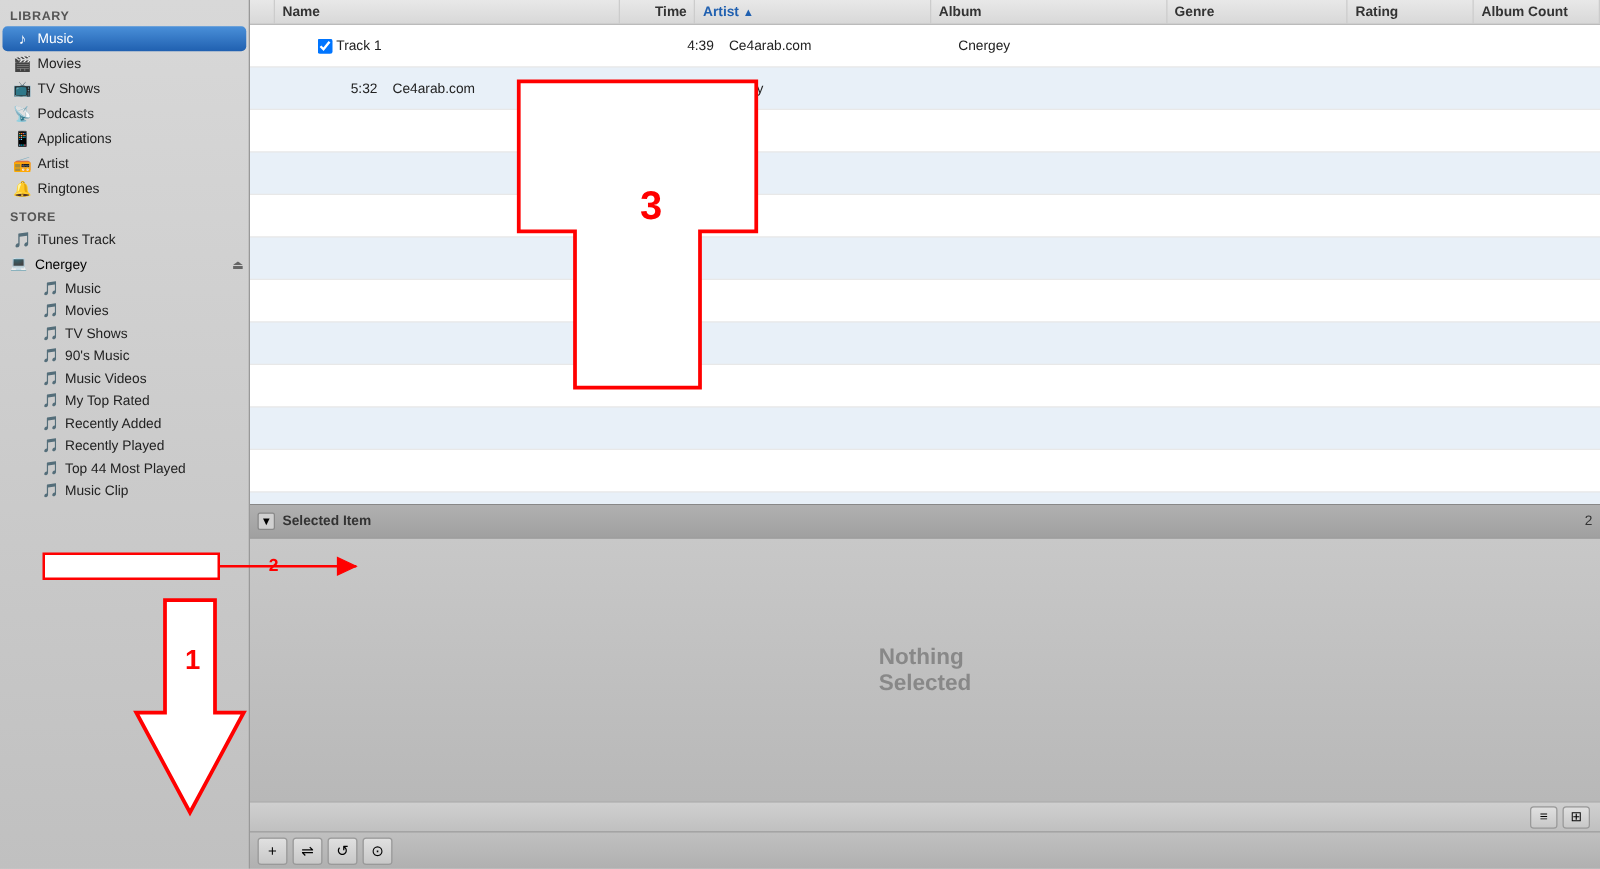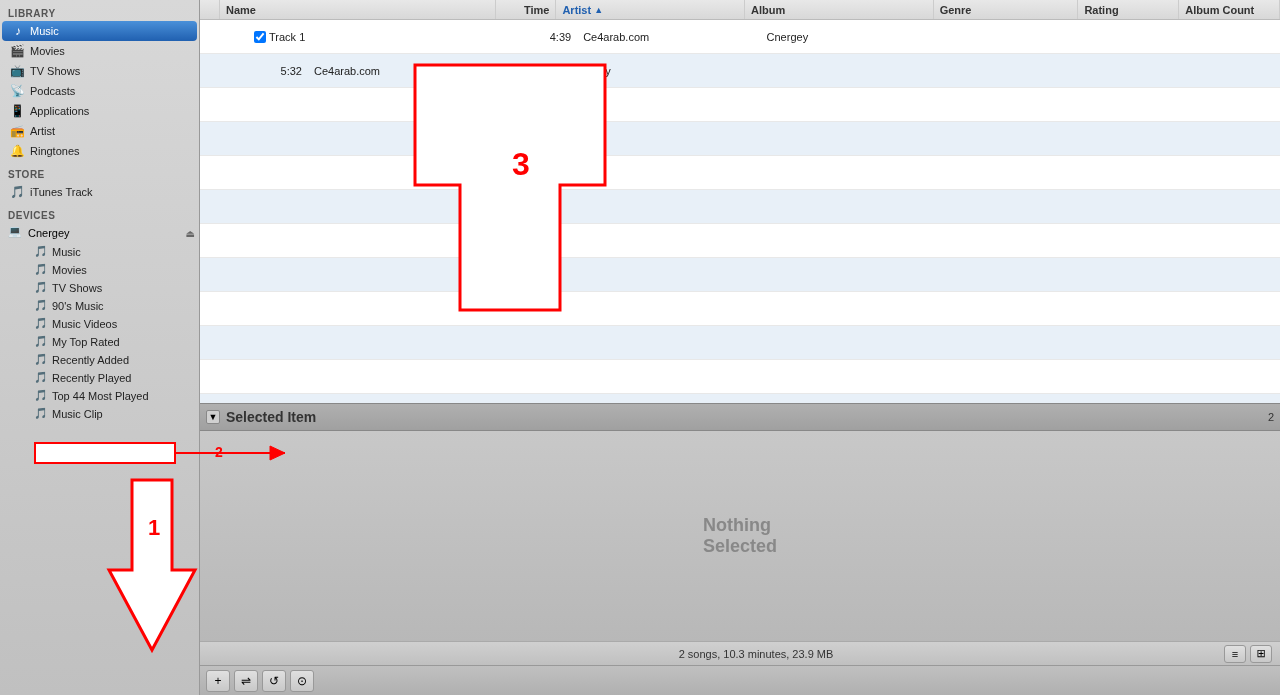--- a/index.html
+++ b/index.html
@@ -23,21 +23,21 @@
     .sidebar-sub-item .item-label { font-size: 11px; color: #222; }
     .devices-header { display: flex; align-items: center; justify-content: space-between; padding: 8px 8px 2px 8px; }
     .devices-header-text { font-size: 10px; font-weight: bold; color: #555; text-transform: uppercase; letter-spacing: 0.5px; }
     .device-item { display: flex; align-items: center; padding: 2px 4px 2px 8px; cursor: pointer; }
     .device-item .item-icon { width: 16px; height: 16px; margin-right: 4px; }
     .device-children { padding-left: 12px; }
 
     
     .selected-item-bar { height: 28px; background: linear-gradient(to bottom, #b0b0b0, #a0a0a0); border-top: 1px solid #888; border-bottom: 1px solid #888; display: flex; align-items: center; padding: 0 6px; }
     .selected-item-toggle { width: 14px; height: 14px; border: 1px solid #888; border-radius: 2px; background: #d0d0d0; display: flex; align-items: center; justify-content: center; margin-right: 6px; cursor: pointer; font-size: 9px; }
-    .selected-item-label { font-size: 14px; color: #333; font-weight: bold; flex: 1; }
+    .selected-item-label { font-size: 11px; color: #333; font-weight: bold; flex: 1; }
     .selected-item-number { font-size: 11px; color: #333; margin-left: 4px; }
 
     
     .bottom-panel { height: 200px; background: linear-gradient(to bottom, #c8c8c8 0%, #b8b8b8 100%); padding: 8px; display: flex; align-items: center; justify-content: center; }
     .nothing-selected { font-size: 18px; color: #888; font-weight: bold; }
 
     
     .track-list-header { display: flex; background: linear-gradient(to bottom, #e8e8e8 0%, #d8d8d8 100%); border-bottom: 1px solid #bbb; height: 20px; align-items: center; }
     .track-col-header { font-size: 11px; font-weight: bold; color: #333; padding: 0 6px; border-right: 1px solid #ccc; height: 100%; display: flex; align-items: center; cursor: pointer; white-space: nowrap; }
     .track-col-header.sorted { color: #2060b0; }
@@ -127,23 +127,20 @@
             </div>
 
           <div class="sidebar-section-header">STORE</div>
           <div id="store-items-container">
               <div class="sidebar-item">
                 <span class="item-icon" style="font-size:12px;">🎵</span>
                 <span class="item-label">iTunes Track</span>
               </div>
             </div>
 
-          <div class="devices-header">
-            <span class="devices-header-text">DEVICES</span>
-          </div>
 
           <div class="device-item">
             <span class="item-icon">💻</span>
             <span class="item-label">Cnergey</span>
             <span class="eject-icon" style="margin-left:auto;">⏏</span>
           </div>
 
           <div class="device-children" id="device-children-container">
 
           <div class="sidebar-sub-item">
@@ -279,21 +276,20 @@
         <span class="selected-item-label">Selected Item</span>
         <span class="selected-item-number">2</span>
       </div>
 
       <div class="bottom-panel" style="height:210px;">
         <div class="nothing-selected">Nothing<br>Selected</div>
       </div>
 
       <div class="status-bar">
         <div style="width:80px;"></div>
-        <div class="status-text">2 songs, 10.3 minutes, 23.9 MB</div>
         <div class="status-controls">
           <div class="status-btn">≡</div>
           <div class="status-btn">⊞</div>
         </div>
       </div>
 
       <div class="bottom-toolbar">
         <div class="toolbar-btn">+</div>
         <div class="toolbar-btn">⇌</div>
         <div class="toolbar-btn">↺</div>

